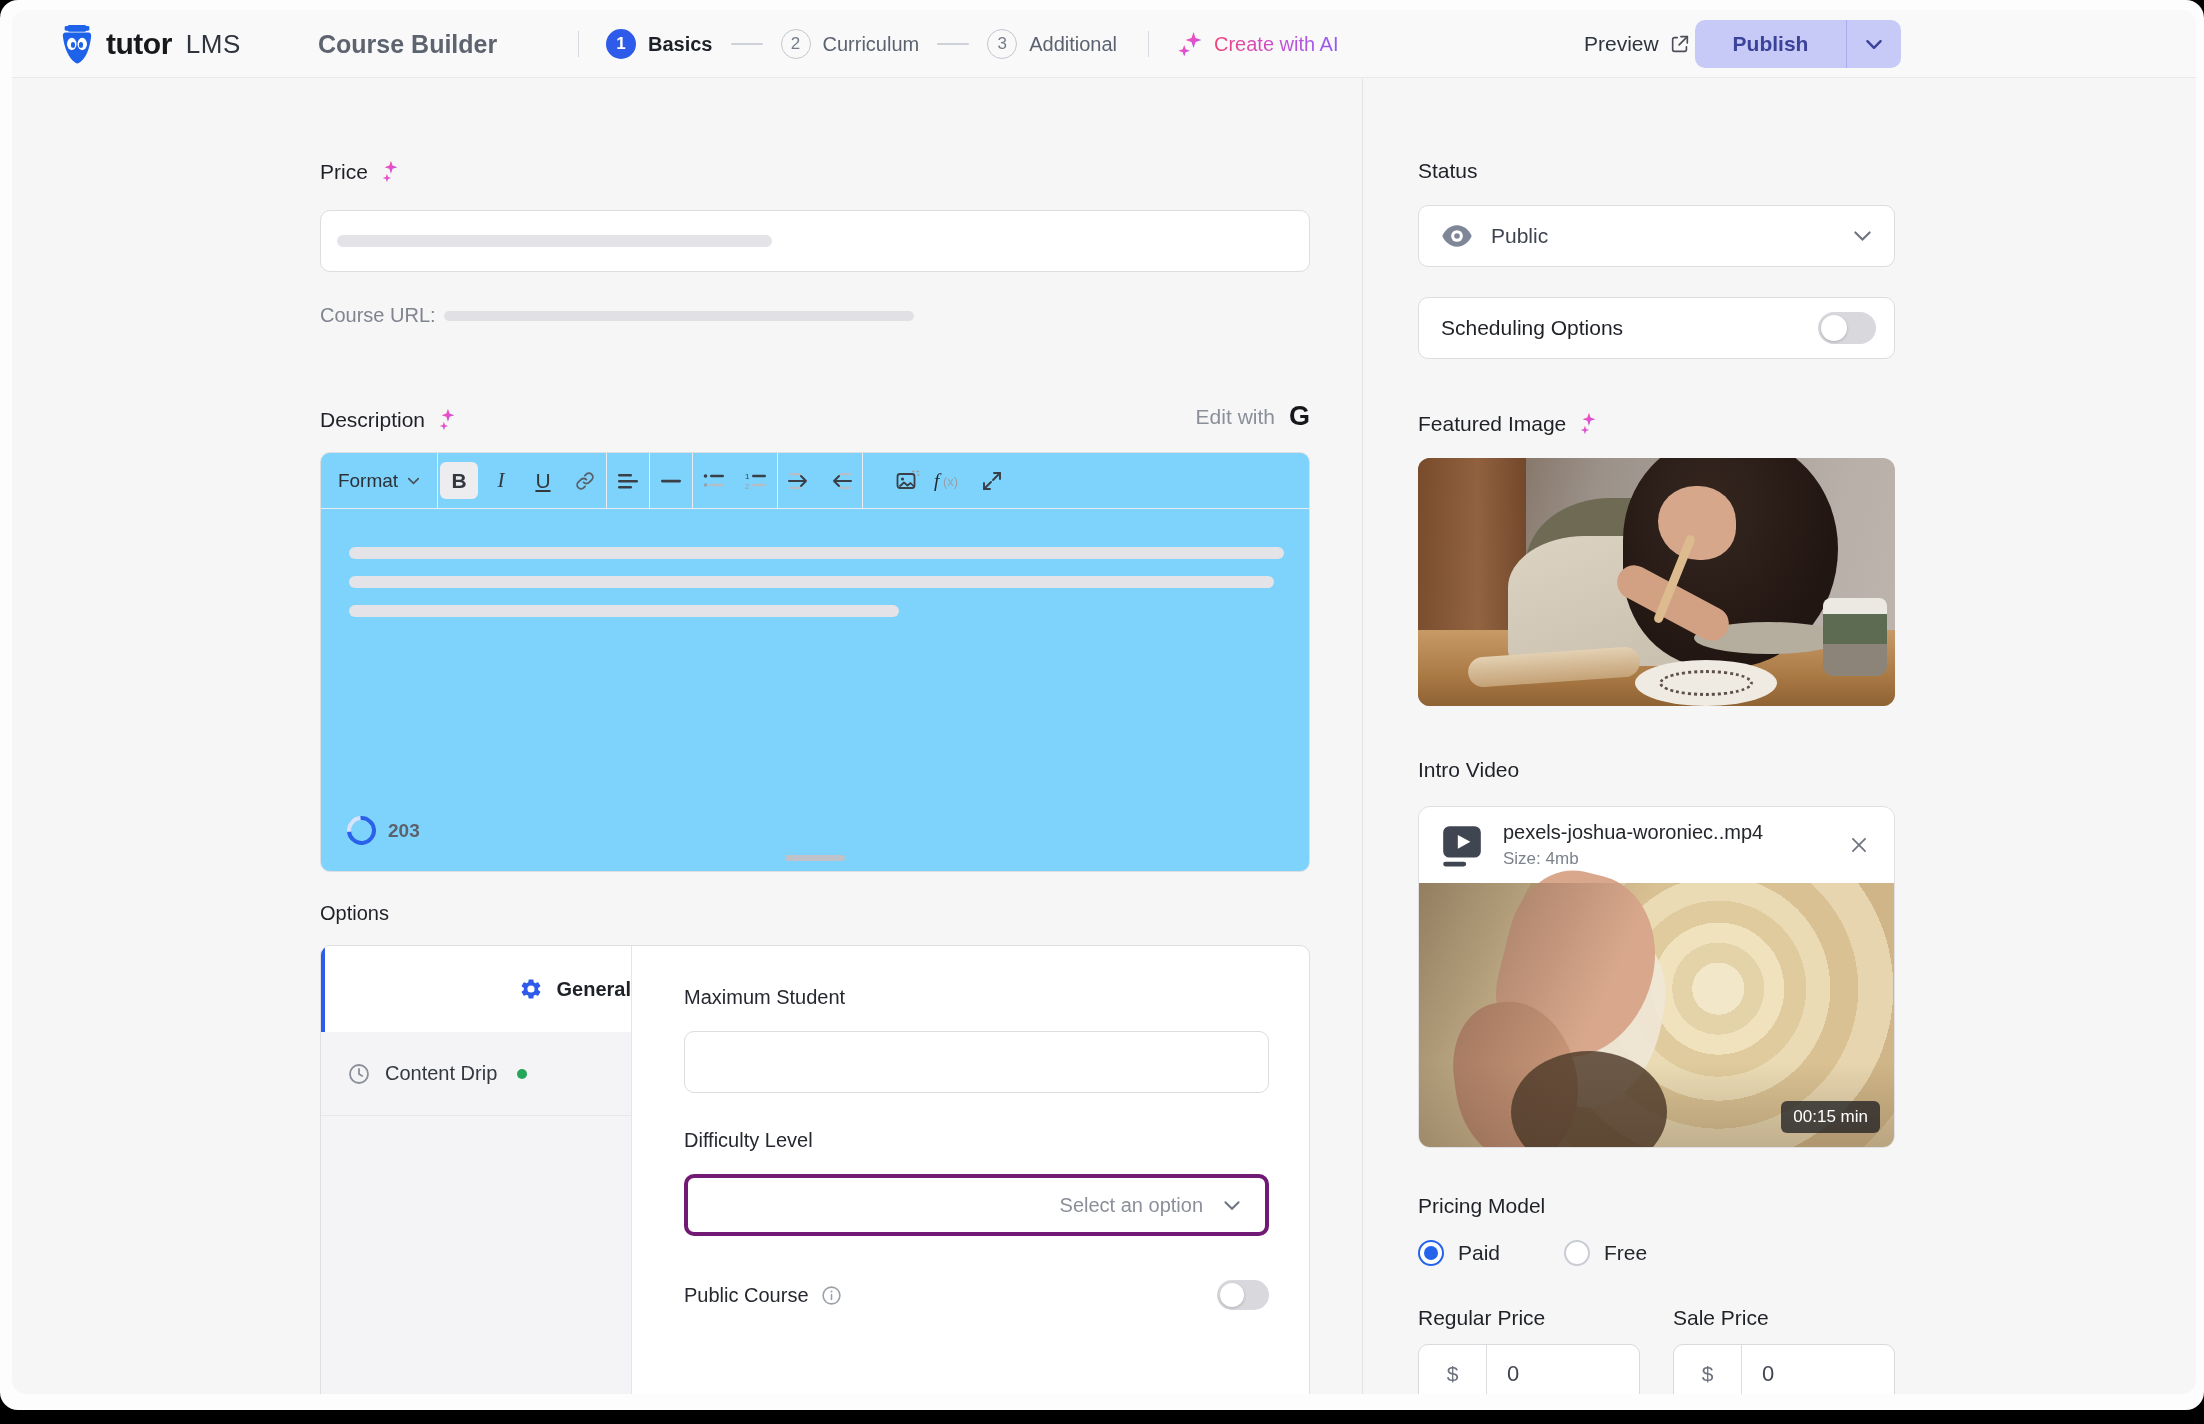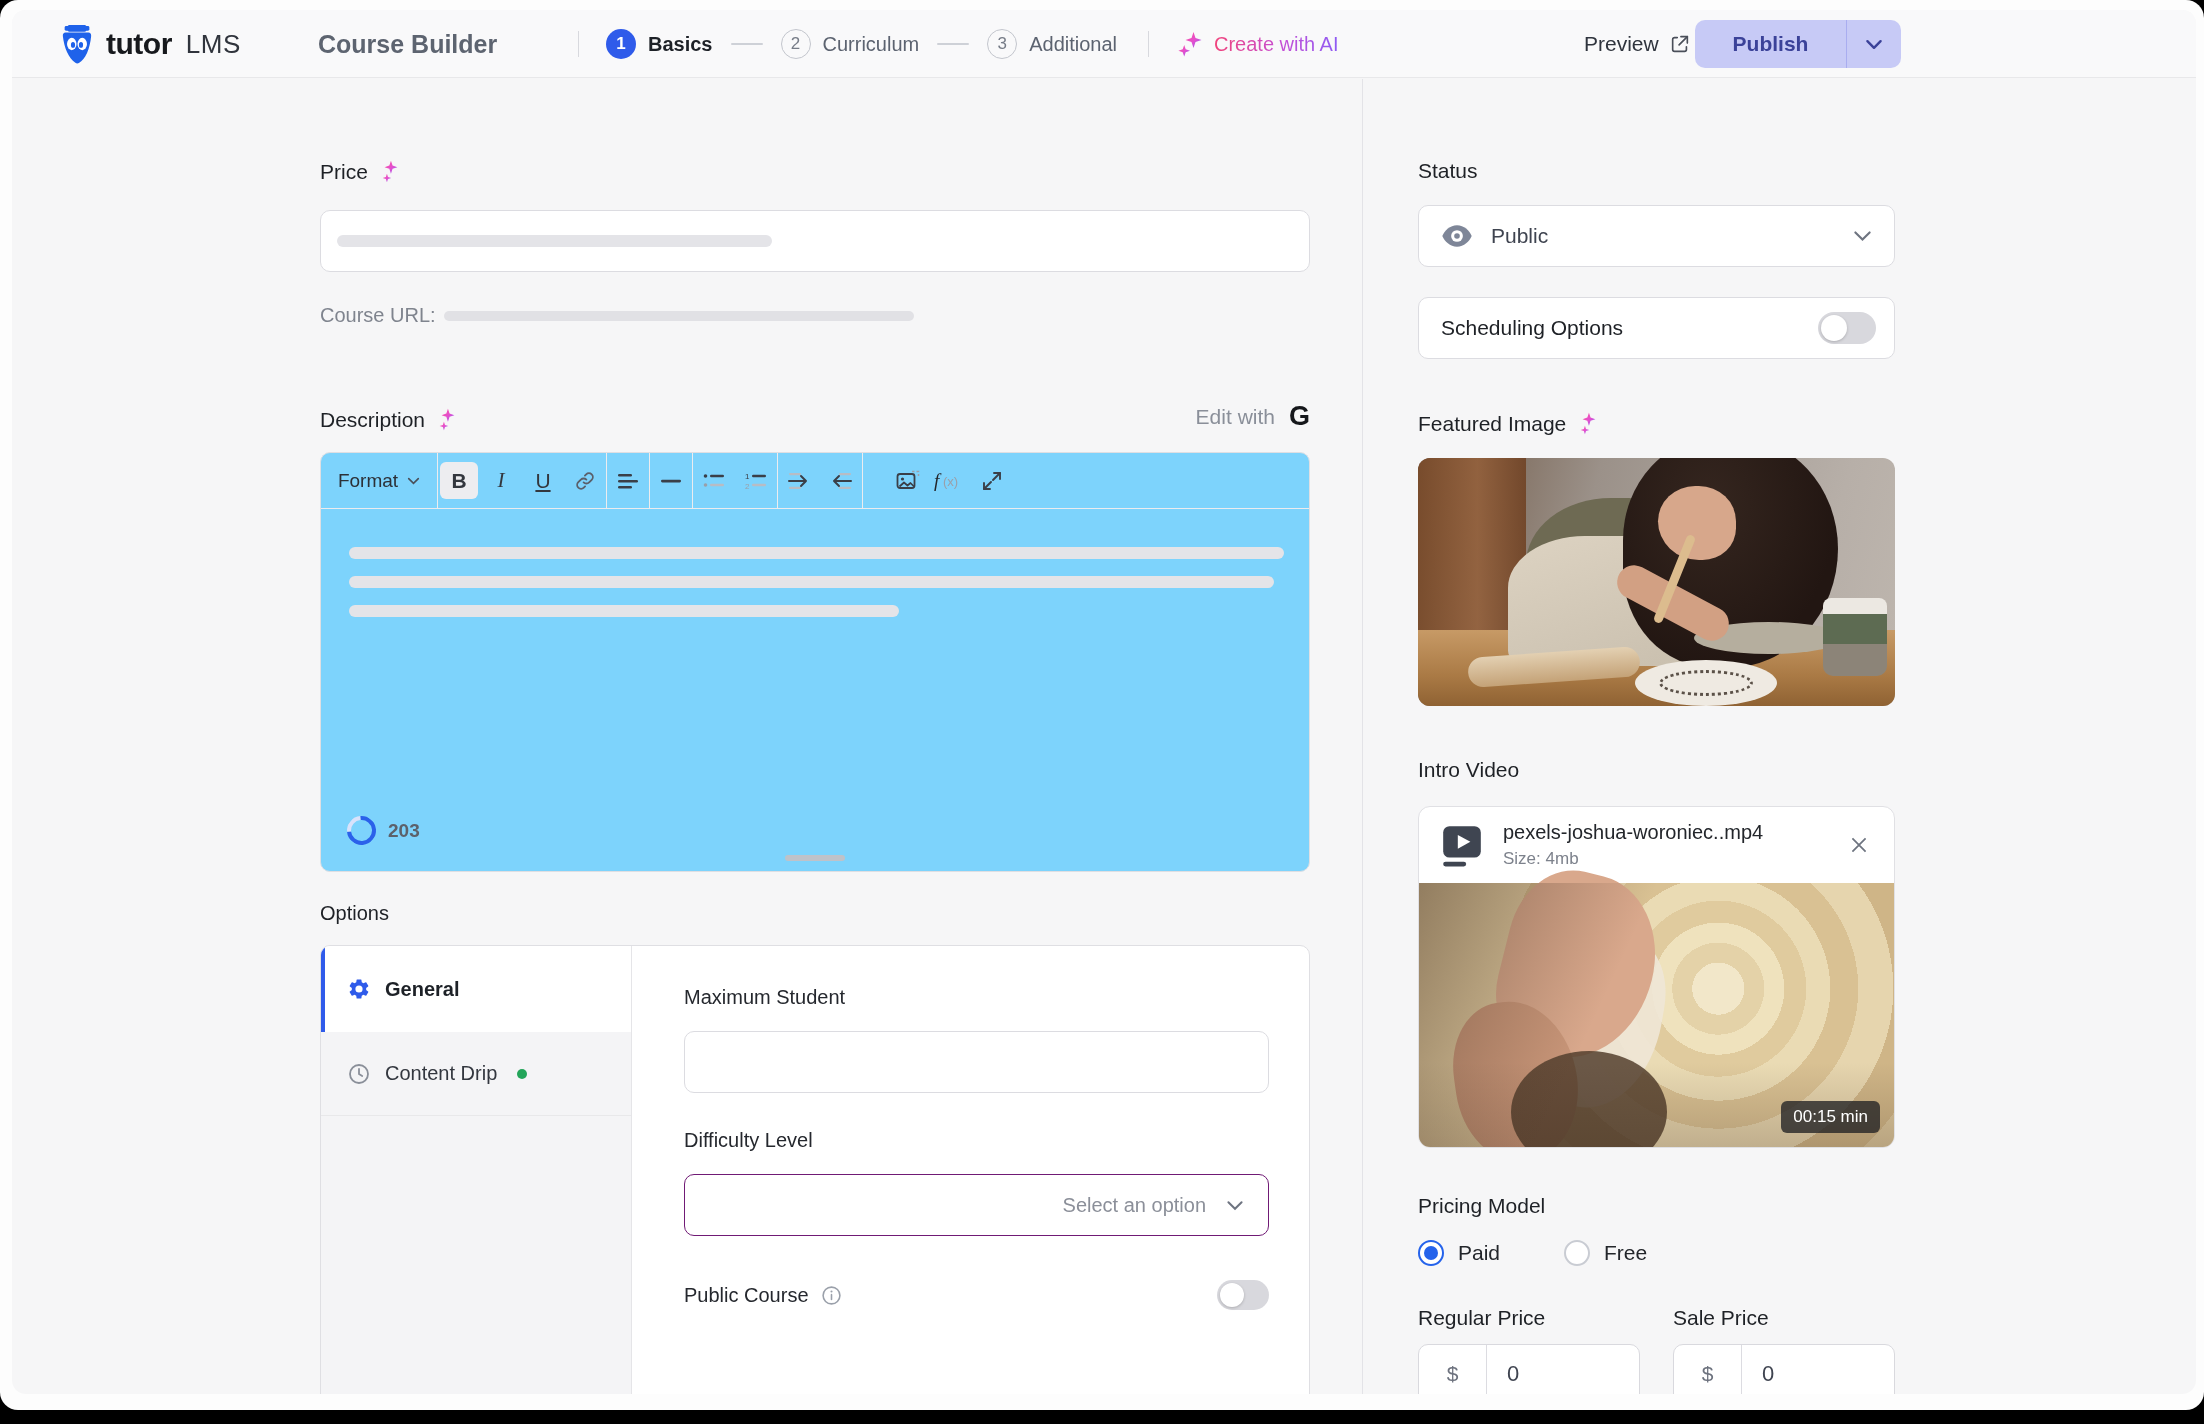--- a/index.html
+++ b/index.html
@@ -70,29 +70,29 @@
   .count-row { position:absolute; left:26px; bottom:26px; display:flex; align-items:center; gap:12px; }
   .ring { width:29px; height:29px; border-radius:50%; border:4px solid #2b61ea; border-left-color:#d9e2fb; transform:rotate(40deg); }
   .count { font-size:19px; color:#5c616b; }
   .drag-handle { position:absolute; bottom:10px; left:50%; transform:translateX(-50%); width:60px; height:6px; border-radius:3px; background:#bfc2c9; cursor:ns-resize; }
 
   
   .options-label { margin-top:30px; font-size:20px; }
   .options-card { margin-top:20px; height:470px; background:#fff; border:1px solid #dfdfe3; border-radius:10px; display:flex; overflow:hidden; }
   .tabcol { width:313px; background:#f4f4f6; border-right:1px solid #e5e5e8; }
   .tab { display:flex; align-items:center; padding-left:26px; gap:14px; cursor:pointer; }
-  .tab.active { height:86px; background:#fff; border-left:4px solid #2f5bea; padding-left:22px; }
+  .tab.active { height:86px; background:#fff; border-left:4px solid #2f5bea; padding-left:12px;justify-content:flex-end; }
   .tab.active .tab-label { font-size:20px; font-weight:600; color:#1d2127; }
   .tab.plain { height:84px; border-bottom:1px solid #e8e8ea; }
   .tab.plain .tab-label { font-size:20px; color:#33373f; }
   .green-dot { width:10px; height:10px; border-radius:50%; background:#23a55a; margin-left:6px; }
   .panel { flex:1; padding:40px 40px 0 52px; }
   .panel .field-label { font-size:20px; font-weight:500; color:#25282e; }
   .field-input { margin-top:22px; width:585px; height:62px; background:#fff; border:1px solid #dcdce1; border-radius:10px; cursor:text; }
-  .select-input { margin-top:22px; width:585px; height:62px; background:#fff; border:1px solid #701a75; border-radius:10px; display:flex; align-items:center; justify-content:flex-end; gap:20px; padding-right:24px; cursor:pointer; }
+  .select-input { margin-top:22px; width:585px; height:62px; background:#fff; border:4px solid #701a75; border-radius:10px; display:flex; align-items:center; justify-content:flex-end; gap:20px; padding-right:24px; cursor:pointer; }
   .select-placeholder { font-size:20px; color:#8b8f99; }
   .row-between { margin-top:44px; width:585px; display:flex; align-items:center; justify-content:space-between; }
   .label-info { display:flex; align-items:center; gap:12px; }
 
   
   .toggle { width:58px; height:32px; border-radius:16px; background:#d8d8dd; position:relative; cursor:pointer; flex:none; }
   .toggle .knob { position:absolute; left:3px; top:3px; width:26px; height:26px; border-radius:50%; background:#fff; box-shadow:0 1px 3px rgba(0,0,0,.2); }
   .toggle.small { width:52px; height:30px; }
   .toggle.small .knob { width:24px; height:24px; }
   .radio { width:26px; height:26px; border-radius:50%; flex:none; cursor:pointer; }

